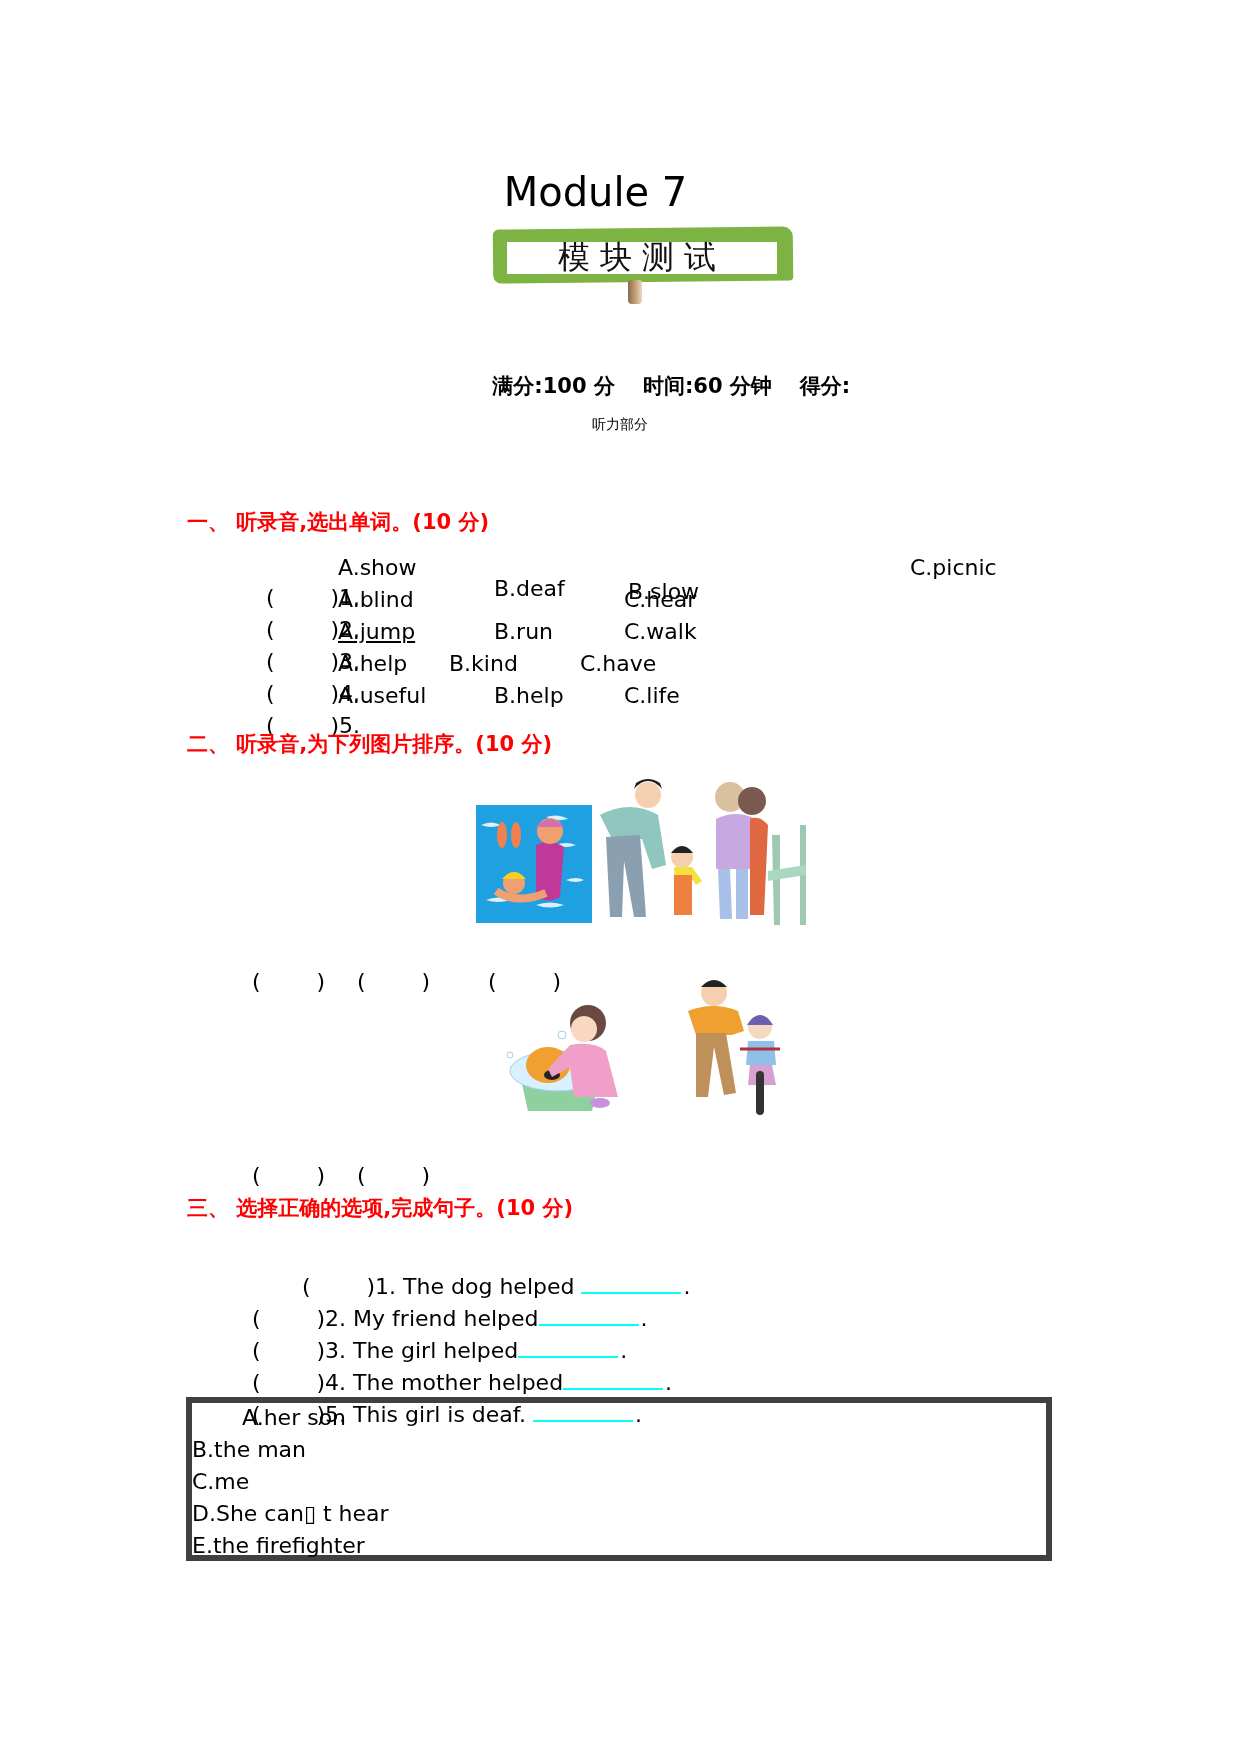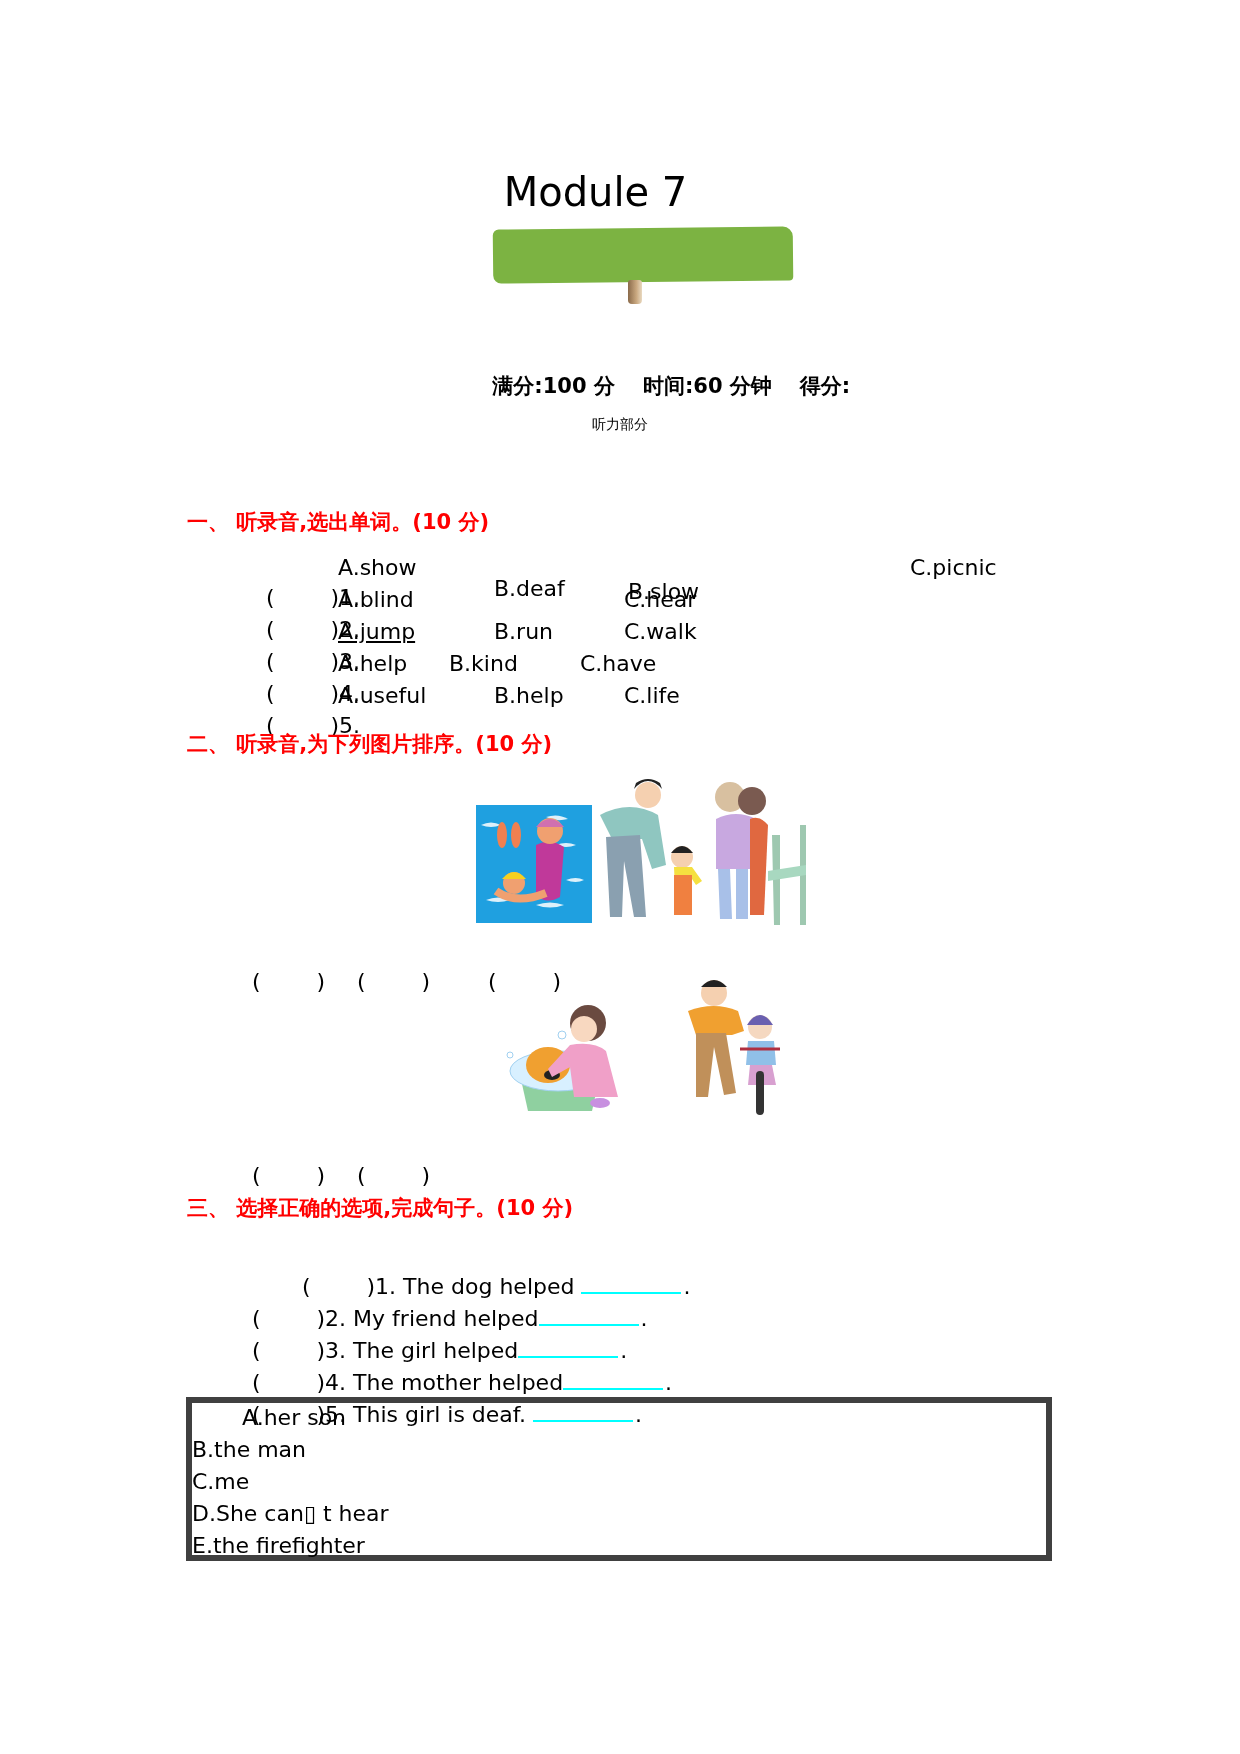--- a/index.html
+++ b/index.html
@@ -39,20 +39,21 @@
   }
   .opt { position: absolute; font-size: 22px; line-height: 30px; white-space: pre; }
 </style>
 </head>
 <body>
 
 <div class="abs title">Module 7</div>
 
 <div class="abs banner">
   <div class="frame"></div>
+  <div class="inner">模块测试</div>
   <div class="post"></div>
 </div>
 
 <div class="abs meta">
   <span>满分:100 分</span><span>时间:60 分钟</span><span>得分:</span>
 </div>
 
 <div class="abs listen">听力部分</div>
 
 <div class="abs sec" style="top:508px;">一、 听录音,选出单词。(10 分)</div>

